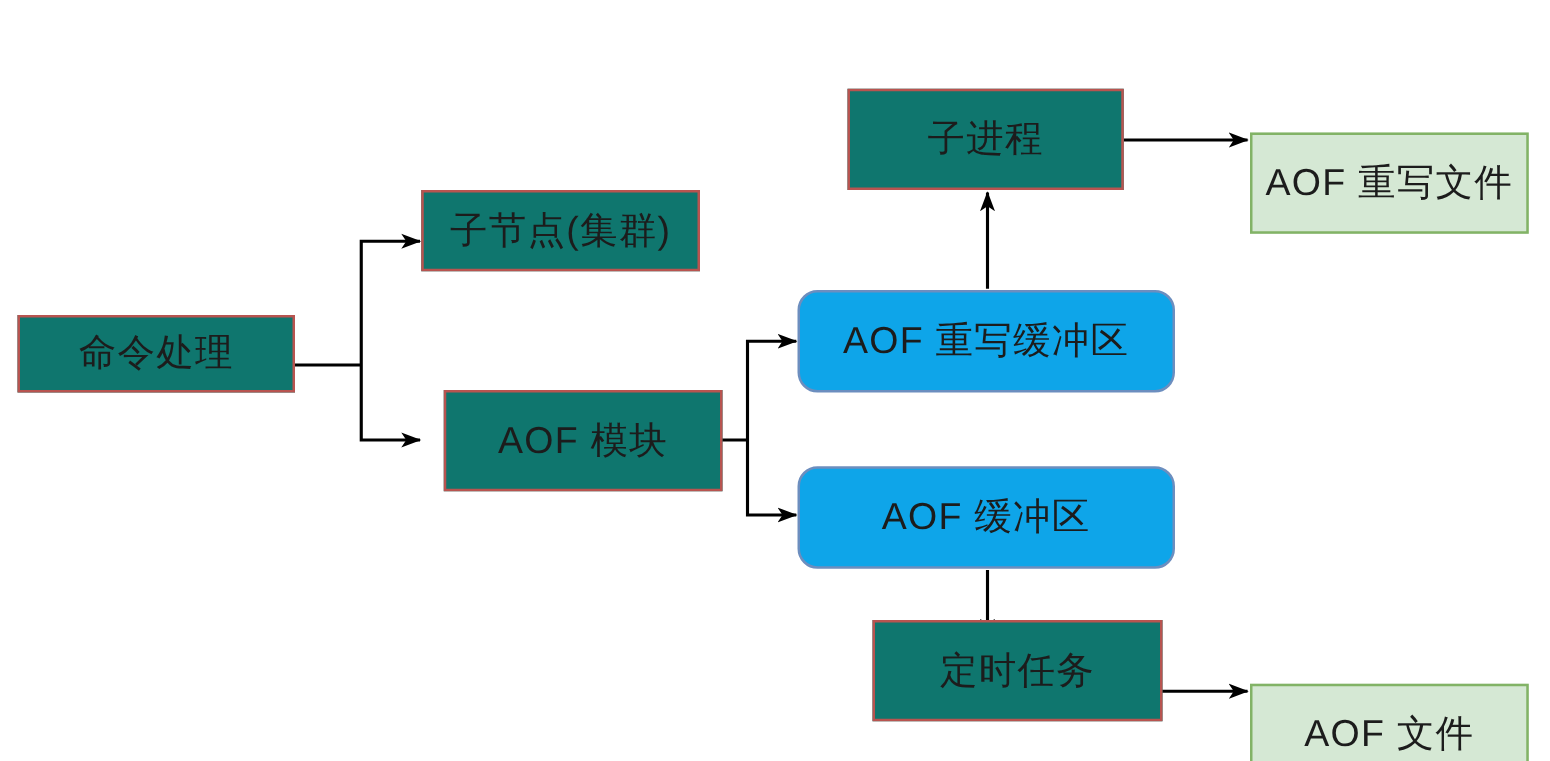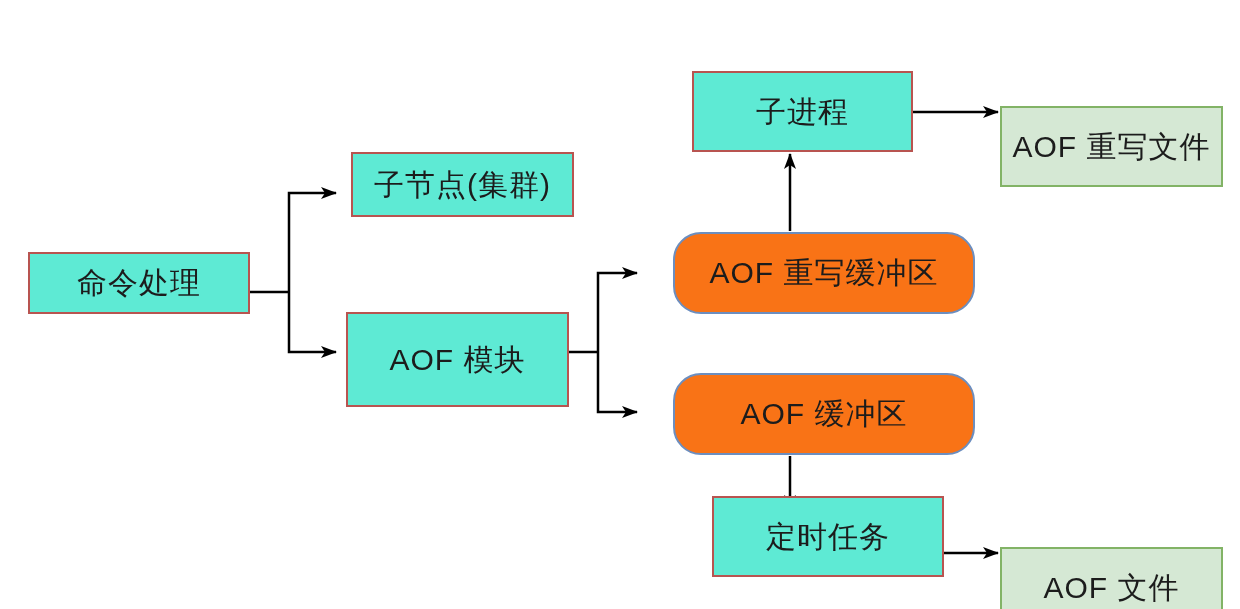--- a/index.html
+++ b/index.html
@@ -28,28 +28,28 @@
     display: flex;
     align-items: center;
     justify-content: center;
     font-size: 30px;
     line-height: 1;
     color: #1c1c1c;
     border: 2px solid #000;
     white-space: nowrap;
     letter-spacing: 1px;
   }
-  .node.pink  { background: #5eead4; border-color: #b85450; margin-left: 14px; }
-  .node.blue  { background: #f97316; border-color: #6c8ebf; border-radius: 28px; margin-left: 35px; }
+  .node.pink  { background: #0f766e; border-color: #b85450; }
+  .node.blue  { background: #0ea5e9; border-color: #6c8ebf; border-radius: 16px; }
   .node.green { background: #d5e8d4; border-color: #82b366; margin-top: 35px; }
 
   
   #n-command-processing { left: 14px;   top: 252px; width: 222px; height: 62px; }
   #n-child-node-cluster { left: 337px;  top: 152px; width: 223px; height: 65px; }
-  #n-aof-module         { left: 332px;  top: 312px; width: 223px; height: 95px; }
+  #n-aof-module         { left: 355px;  top: 312px; width: 223px; height: 81px; }
   #n-aof-rewrite-buffer { left: 638px;  top: 232px; width: 302px; height: 82px; }
   #n-aof-buffer         { left: 638px;  top: 373px; width: 302px; height: 82px; text-align: center; }
   #n-child-process      { left: 678px;  top: 71px;  width: 221px; height: 81px; }
   #n-aof-rewrite-file   { left: 1000px; top: 71px;  width: 223px; height: 81px; }
   #n-timer-task         { left: 698px;  top: 496px; width: 232px; height: 81px; }
   #n-aof-file           { left: 1000px; top: 512px; width: 223px; height: 81px; }
 </style>
 </head>
 <body>
 

